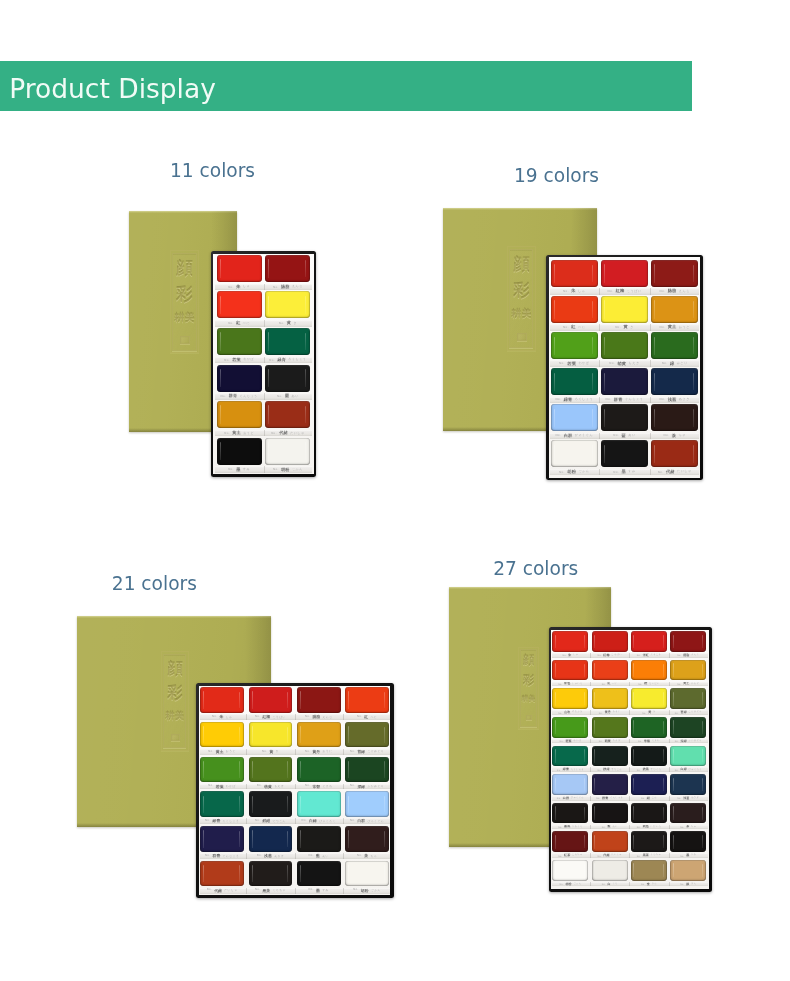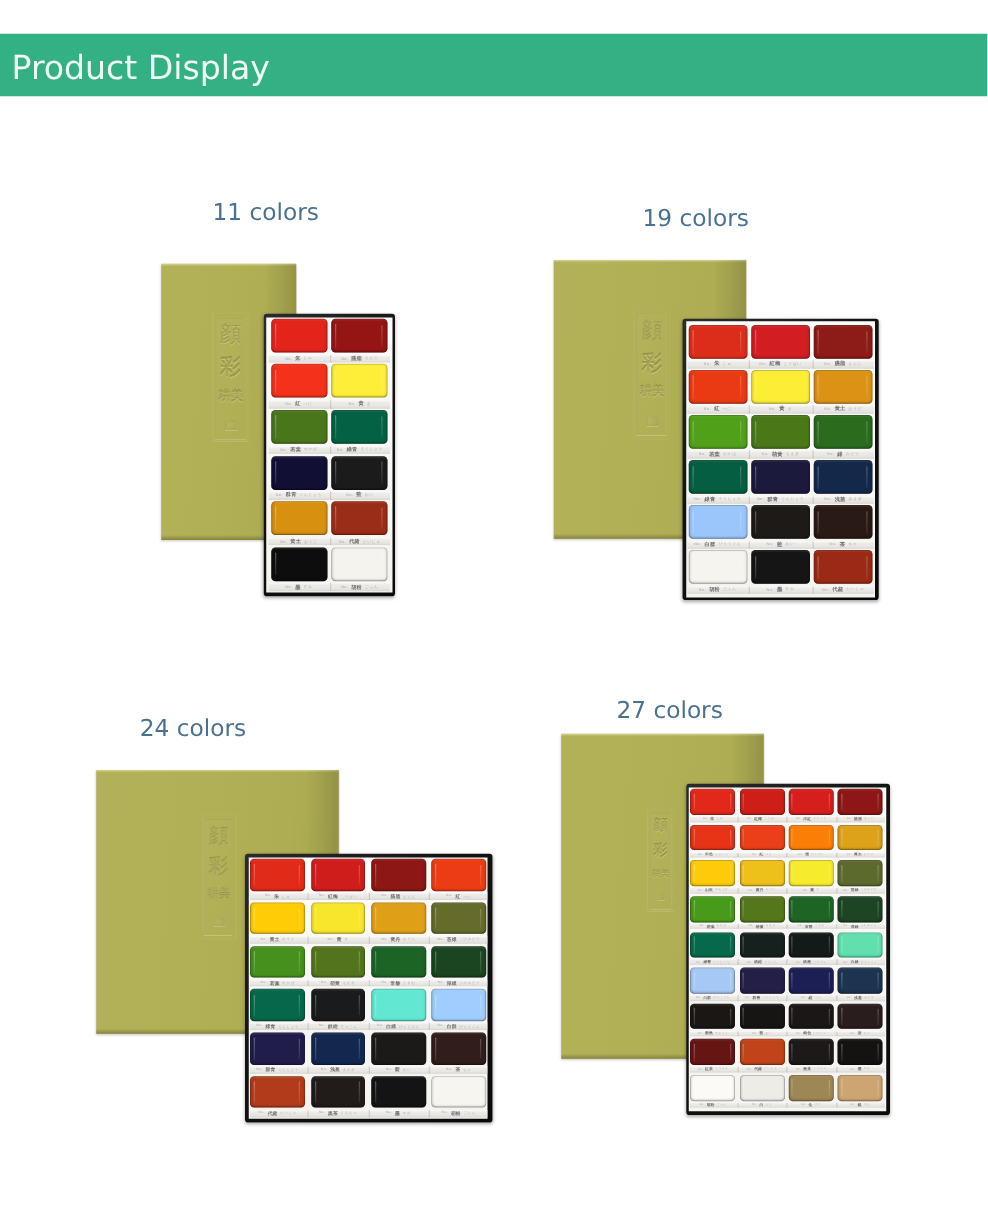--- a/index.html
+++ b/index.html
@@ -1,21 +1,21 @@
 <!DOCTYPE html>
 <html><head>
 <meta charset="utf-8">
 <title>Product Display</title>
 <style>
   html,body{margin:0;padding:0;background:#ffffff;}
   body{width:790px;height:981px;font-family:"Liberation Sans",sans-serif;overflow:hidden;position:relative;}
   .page{position:absolute;left:0;top:0;width:790px;height:981px;background:#fff;overflow:hidden;}
 
   
-  .hdr{position:absolute;left:0;top:27px;width:790px;height:50px;background:#34b085;}
+  .hdr{position:absolute;left:0;top:61px;width:692px;height:50px;background:#34b085;}
   .hdr-title{position:absolute;left:9.2px;top:9px;font-size:26.5px;line-height:38px;color:#f1fbf6;
              font-family:"DejaVu Sans",sans-serif;font-weight:400;}
 
   
   .panel{position:absolute;left:0;top:0;width:790px;height:981px;}
   .panel-label{position:absolute;color:#4a7290;font-family:"DejaVu Sans",sans-serif;
                font-weight:400;white-space:nowrap;line-height:1.0;}
 
   
   .gbox{position:absolute;
@@ -421,21 +421,21 @@
           </div>
       <div class="pan" style="left: 102.6px; top: 183.1px; width: 47px; height: 27px; background: rgb(154, 42, 21);">
             <i></i>
             <u></u>
           </div>
     </div>
   </div>
 </div>
 
 <div class="panel">
-  <div class="panel-label" style="left: 111.8px; top: 574.8px; font-size: 18.6px; color: rgb(74, 114, 144);">24 colors</div>
+  <div class="panel-label" style="left: 111.8px; top: 574.8px; font-size: 18.6px; color: rgb(74, 114, 144);">21 colors</div>
   <div class="gbox" style="left: 77.3px; top: 616px; width: 193.7px; height: 211.3px; background-image: linear-gradient(95deg, rgba(255, 255, 255, 0.03) 0%, rgba(255, 255, 255, 0.016) 40%, rgba(0, 0, 0, 0.01) 74%, rgba(0, 0, 0, 0.055) 100%); background-color: rgb(176, 175, 84);">
     <div class="gshadow" style="right:0;width:26px;"></div>
     <div class="emb-outer" style="left:83.6px;top:35.2px;width:27.9px;height:99.6px;"></div>
     <div class="emboss" style="left:86.2px;top:37.8px;width:22.7px;height:94.4px;">
       <div class="emb-ch" style="top:6.14px;font-size:15.89px;line-height:15.89px;">顔</div>
       <div class="emb-ch" style="top:30.68px;font-size:15.89px;line-height:15.89px;">彩</div>
       <div class="emb-ch" style="top:56.17px;font-size:9.53px;line-height:10.11px;"><span>耕</span><span>美</span></div>
       <div class="emb-seal" style="left:6.31px;top:78.82px;width:9.08px;height:7.72px;"></div>
     </div>
   </div>

